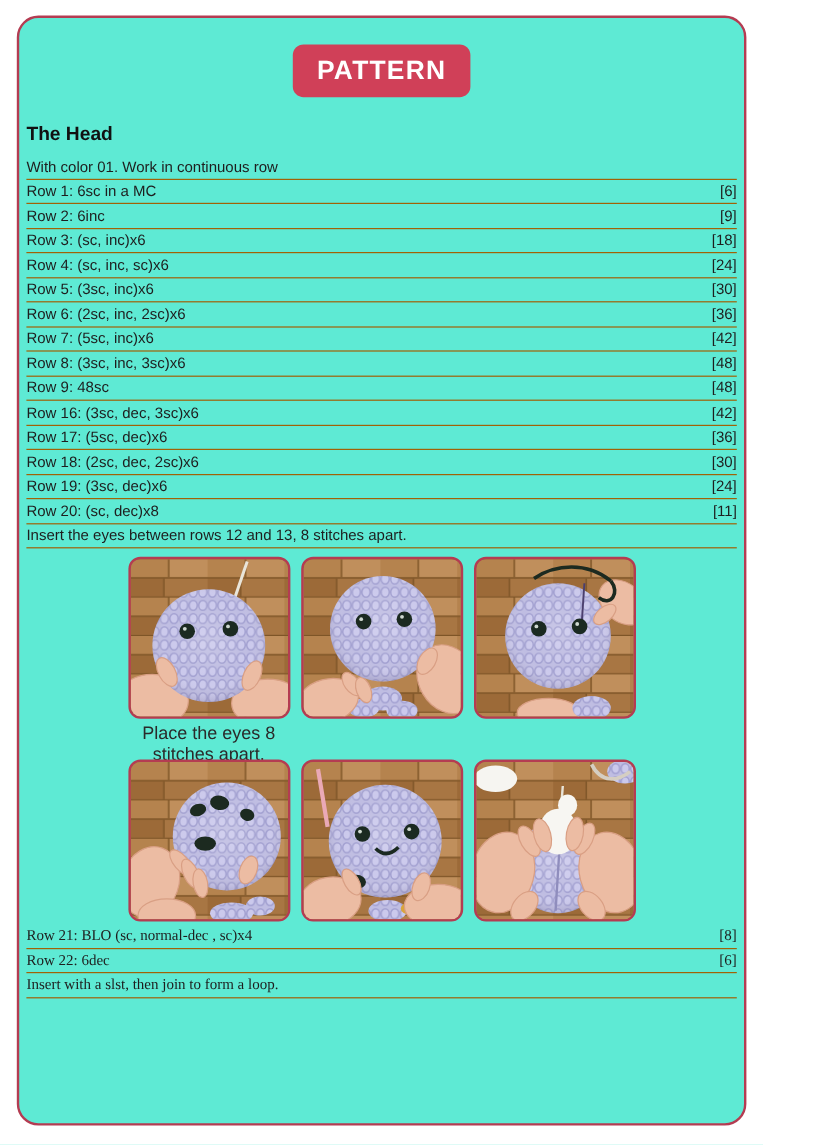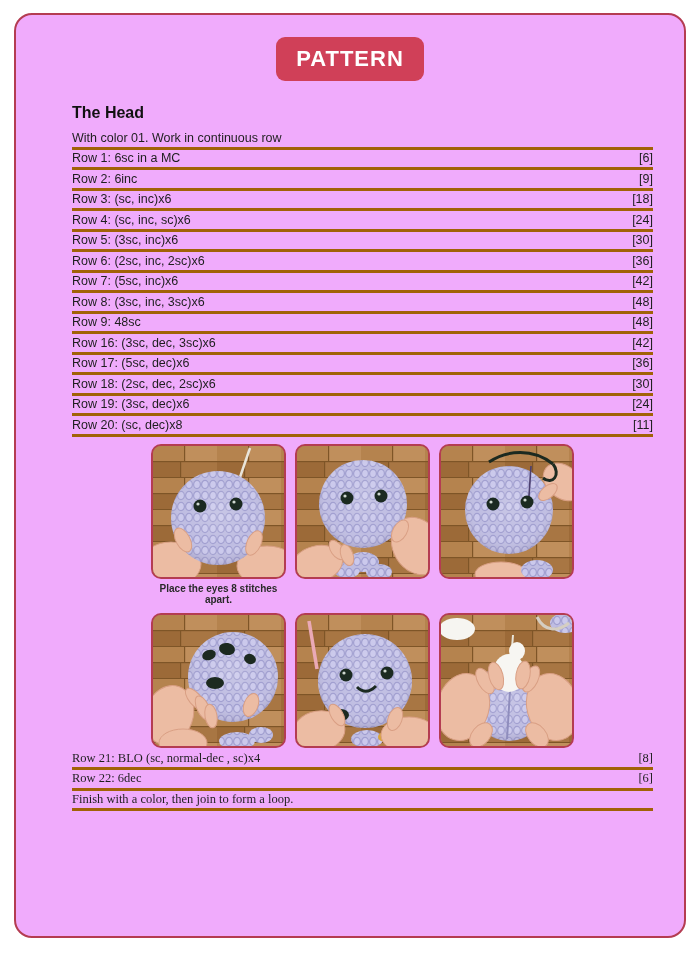--- a/index.html
+++ b/index.html
@@ -6,68 +6,67 @@
   html,body { margin:0; padding:0; }
   body {
     width:700px; height:954px;
     background:#ffffff;
     font-family:"Liberation Sans", sans-serif;
     color:#1e1e1e;
     position:relative;
   }
   .frame {
     position:absolute; left:14px; top:13px;
-    width:672px; height:925px;
+    width:608px; height:925px;
     border:2px solid #b43c52;
     border-radius:18px;
-    background:#f0abfc;
+    background:#5eead4;
     overflow:hidden;
   }
   .badge {
     width:148px; height:44px;
     margin:22px auto 0 auto;
     background:#d04058;
     border-radius:9px;
     color:#ffffff;
     display:flex; align-items:center; justify-content:center;
     font-size:22px; font-weight:bold; letter-spacing:1px;
   }
-  .content { padding:0 31px;margin-left:25px; }
+  .content { padding:0 6px; }
   .section-title {
     font-size:16px; font-weight:bold;
     margin:23px 0 7px 0;
     color:#111;
   }
   .rowline {
     display:flex; justify-content:space-between; align-items:center;
     height:20.5px;
     font-size:12.5px;
-    border-bottom:3px solid #a16207;
+    border-bottom:1px solid #a16207;
   }
   .rowline .count { text-align:right; white-space:pre; }
   .photos { margin-top:7px; }
   .photo-row { display:flex; justify-content:center; gap:9px; }
   .photo {
     width:135px; height:135px;
     border:2px solid #b43c52;
     border-radius:10px;
     overflow:hidden;
     background:#aa7946;
     flex:0 0 auto;
   }
   .photo svg { display:block; width:131px; height:131px; }
   .caption-row {
     display:flex; justify-content:center; gap:9px;
     height:18px; margin:4px 0 12px 0;
   }
   .caption-cell {
     width:135px; text-align:center;
-    font-size:10px; color:#2a2a2a;
+    font-size:15px; color:#2a2a2a;
     flex:0 0 auto;
-    font-weight:bold;
   }
   .final-rows { margin-top:2px;font-family:Liberation Serif, serif; }
   .defs-holder { position:absolute; width:0; height:0; overflow:hidden; }
 </style>
 </head>
 <body>
 
 <svg class="defs-holder" aria-hidden="true">
   <defs>
     <pattern id="wood" width="64" height="32" patternUnits="userSpaceOnUse">
@@ -158,20 +157,23 @@
     </div>
     <div class="rowline">
       <span>Row 19: (3sc, dec)x6</span>
       <span class="count">[24]</span>
     </div>
     <div class="rowline">
       <span>Row 20: (sc, dec)x8</span>
       <span class="count">[11]</span>
     </div>
 
+    <div class="rowline">
+      <span>Insert the eyes between rows 12 and 13, 8 stitches apart.</span>
+    </div>
 
     <div class="photos">
 
       <div class="photo-row">
 
         <div class="photo">
           <svg viewBox="0 0 131 131">
             <rect width="131" height="131" fill="url(#wood)"></rect>
             <line x1="97" y1="2" x2="84" y2="40" stroke="#e9e5da" stroke-width="2.5"></line>
             <ellipse cx="18" cy="118" rx="30" ry="22" fill="#ecbca3" stroke="#d99f84"></ellipse>
@@ -309,18 +311,18 @@
     <div class="final-rows">
       <div class="rowline">
         <span>Row 21: BLO (sc, normal-dec , sc)x4</span>
         <span class="count">[8]</span>
       </div>
       <div class="rowline">
         <span>Row 22: 6dec</span>
         <span class="count">[6]</span>
       </div>
       <div class="rowline">
-        <span>Finish with a color, then join to form a loop.</span>
+        <span>Insert with a slst, then join to form a loop.</span>
       </div>
     </div>
 
   </div>
 </div>
 
 </body></html>

